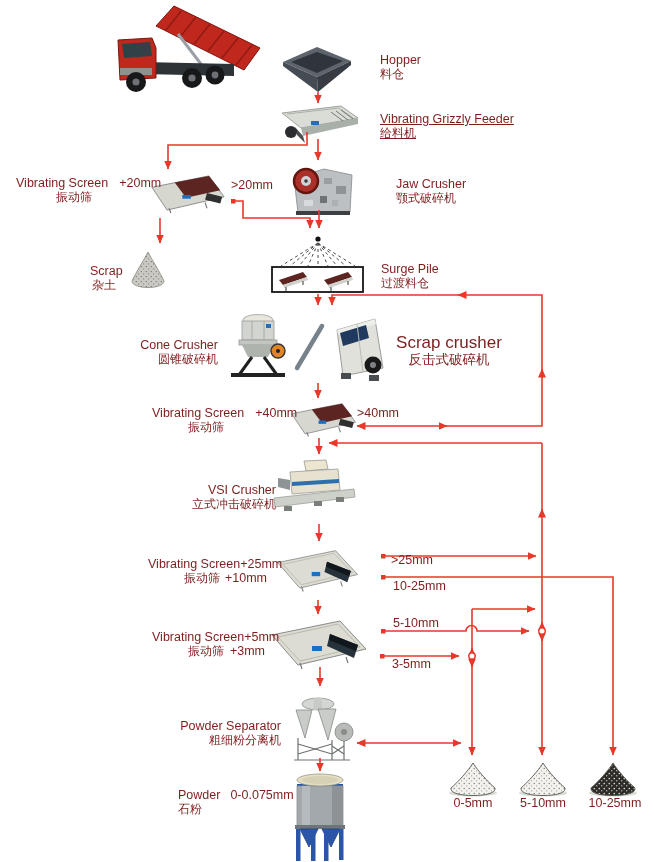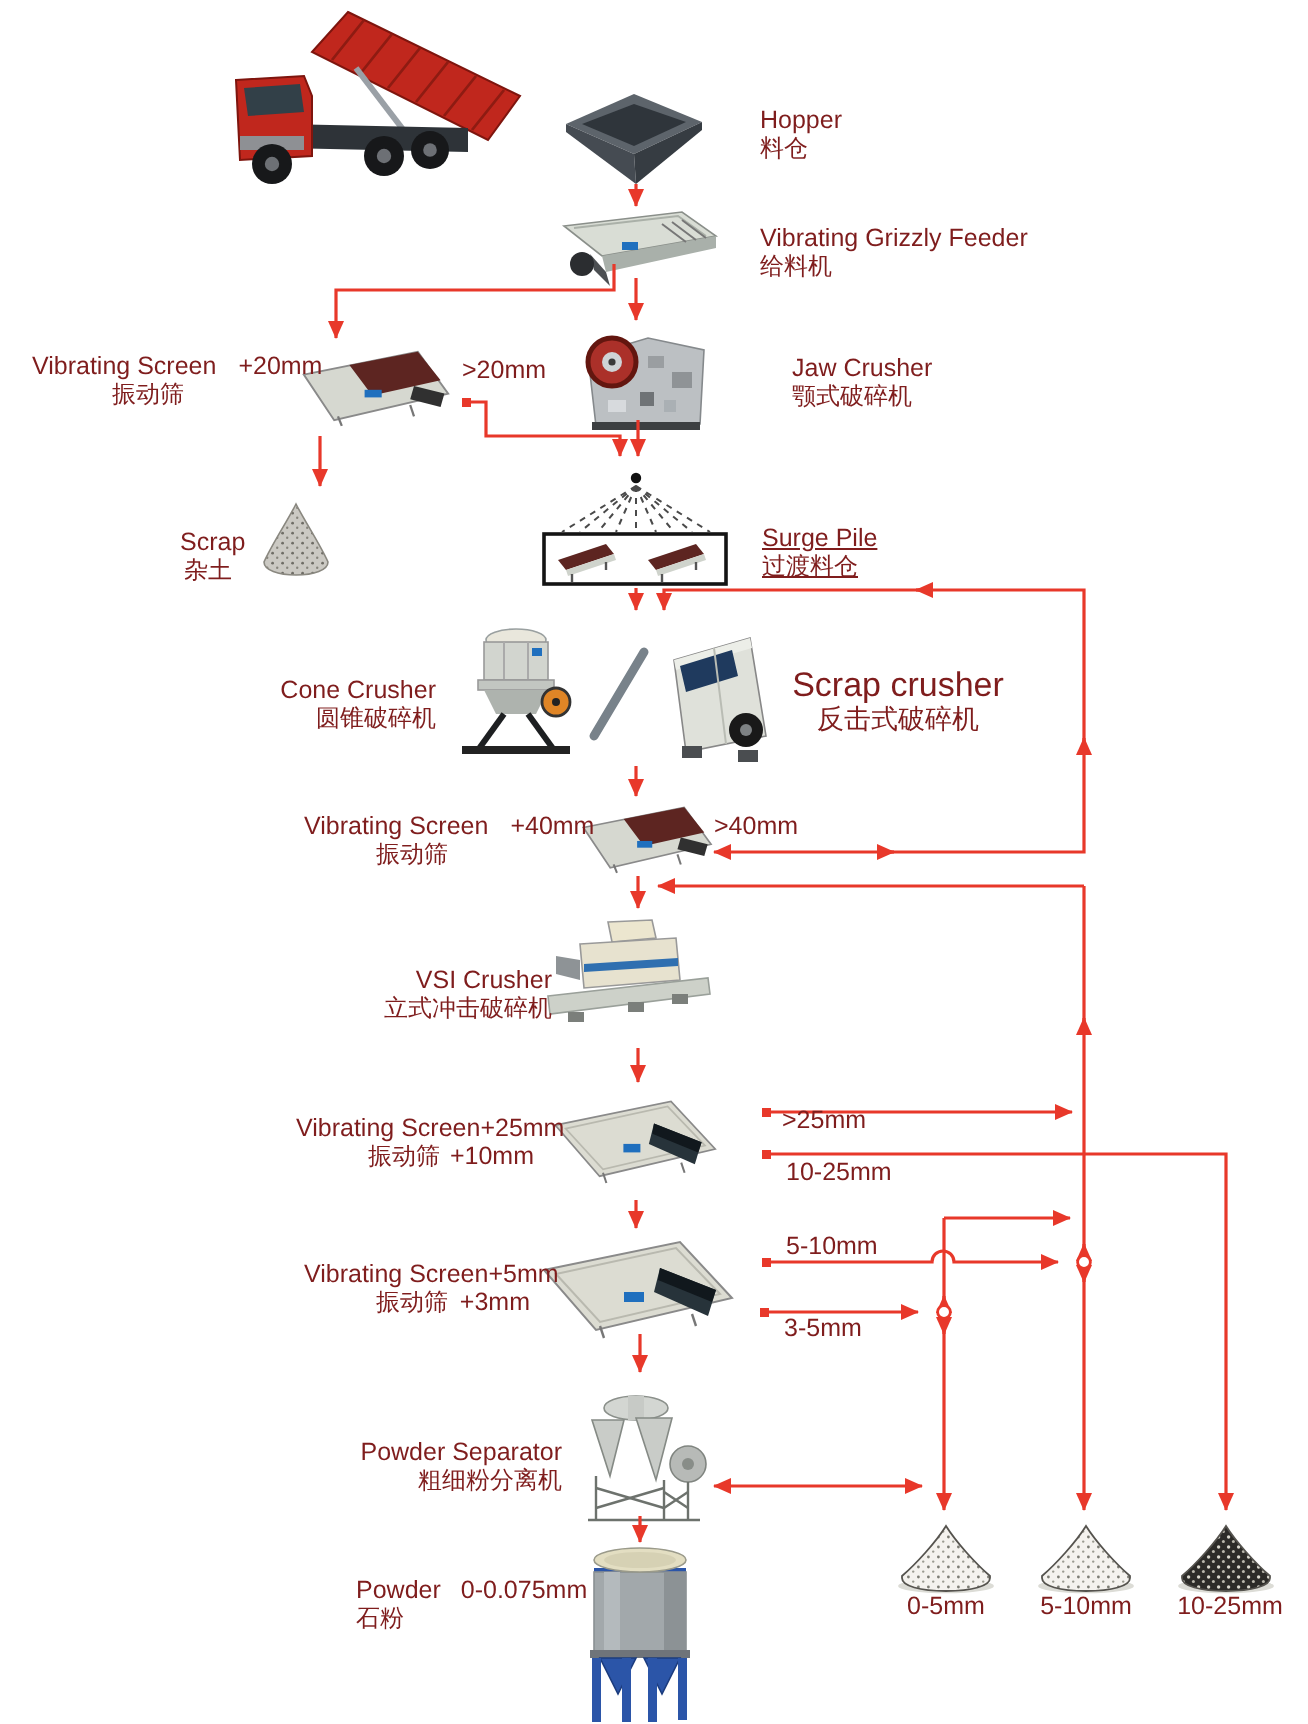--- a/index.html
+++ b/index.html
@@ -277,21 +277,21 @@
     <circle cx="542" cy="631" r="3.2" fill="#ffffff" stroke-width="1.4"></circle>
     <circle cx="472" cy="656" r="3.2" fill="#ffffff" stroke-width="1.4"></circle>
   </g>
 </svg>
 
 <div class="lab" style="left:380px;top:54px;">
   <div>Hopper</div>
   <div class="zh">料仓</div>
 </div>
 
-<div class="lab" style="left:380px;top:113px;">
+<div class="lab" style="left:380px;top:113px;text-decoration:underline;">
   <div>Vibrating Grizzly Feeder</div>
   <div class="zh">给料机</div>
 </div>
 
 <div class="lab" style="left:396px;top:178px;">
   <div>Jaw Crusher</div>
   <div class="zh">颚式破碎机</div>
 </div>
 
 <div class="lab" style="left:16px;top:177px;">
@@ -302,21 +302,21 @@
   <div class="zh" style="margin-left:40px">振动筛</div>
 </div>
 
 <div class="lab" style="left:231px;top:179px;">&gt;20mm</div>
 
 <div class="lab" style="left:90px;top:265px;">
   <div>Scrap</div>
   <div class="zh" style="margin-left:2px">杂土</div>
 </div>
 
-<div class="lab" style="left:381px;top:263px;text-decoration:underline;">
+<div class="lab" style="left:381px;top:263px;">
   <div>Surge Pile</div>
   <div class="zh">过渡料仓</div>
 </div>
 
 <div class="lab rt" style="left:120px;top:339px;width:98px;">
   <div>Cone Crusher</div>
   <div class="zh">圆锥破碎机</div>
 </div>
 
 <div class="lab ct" style="left:392px;top:334px;width:114px;">

